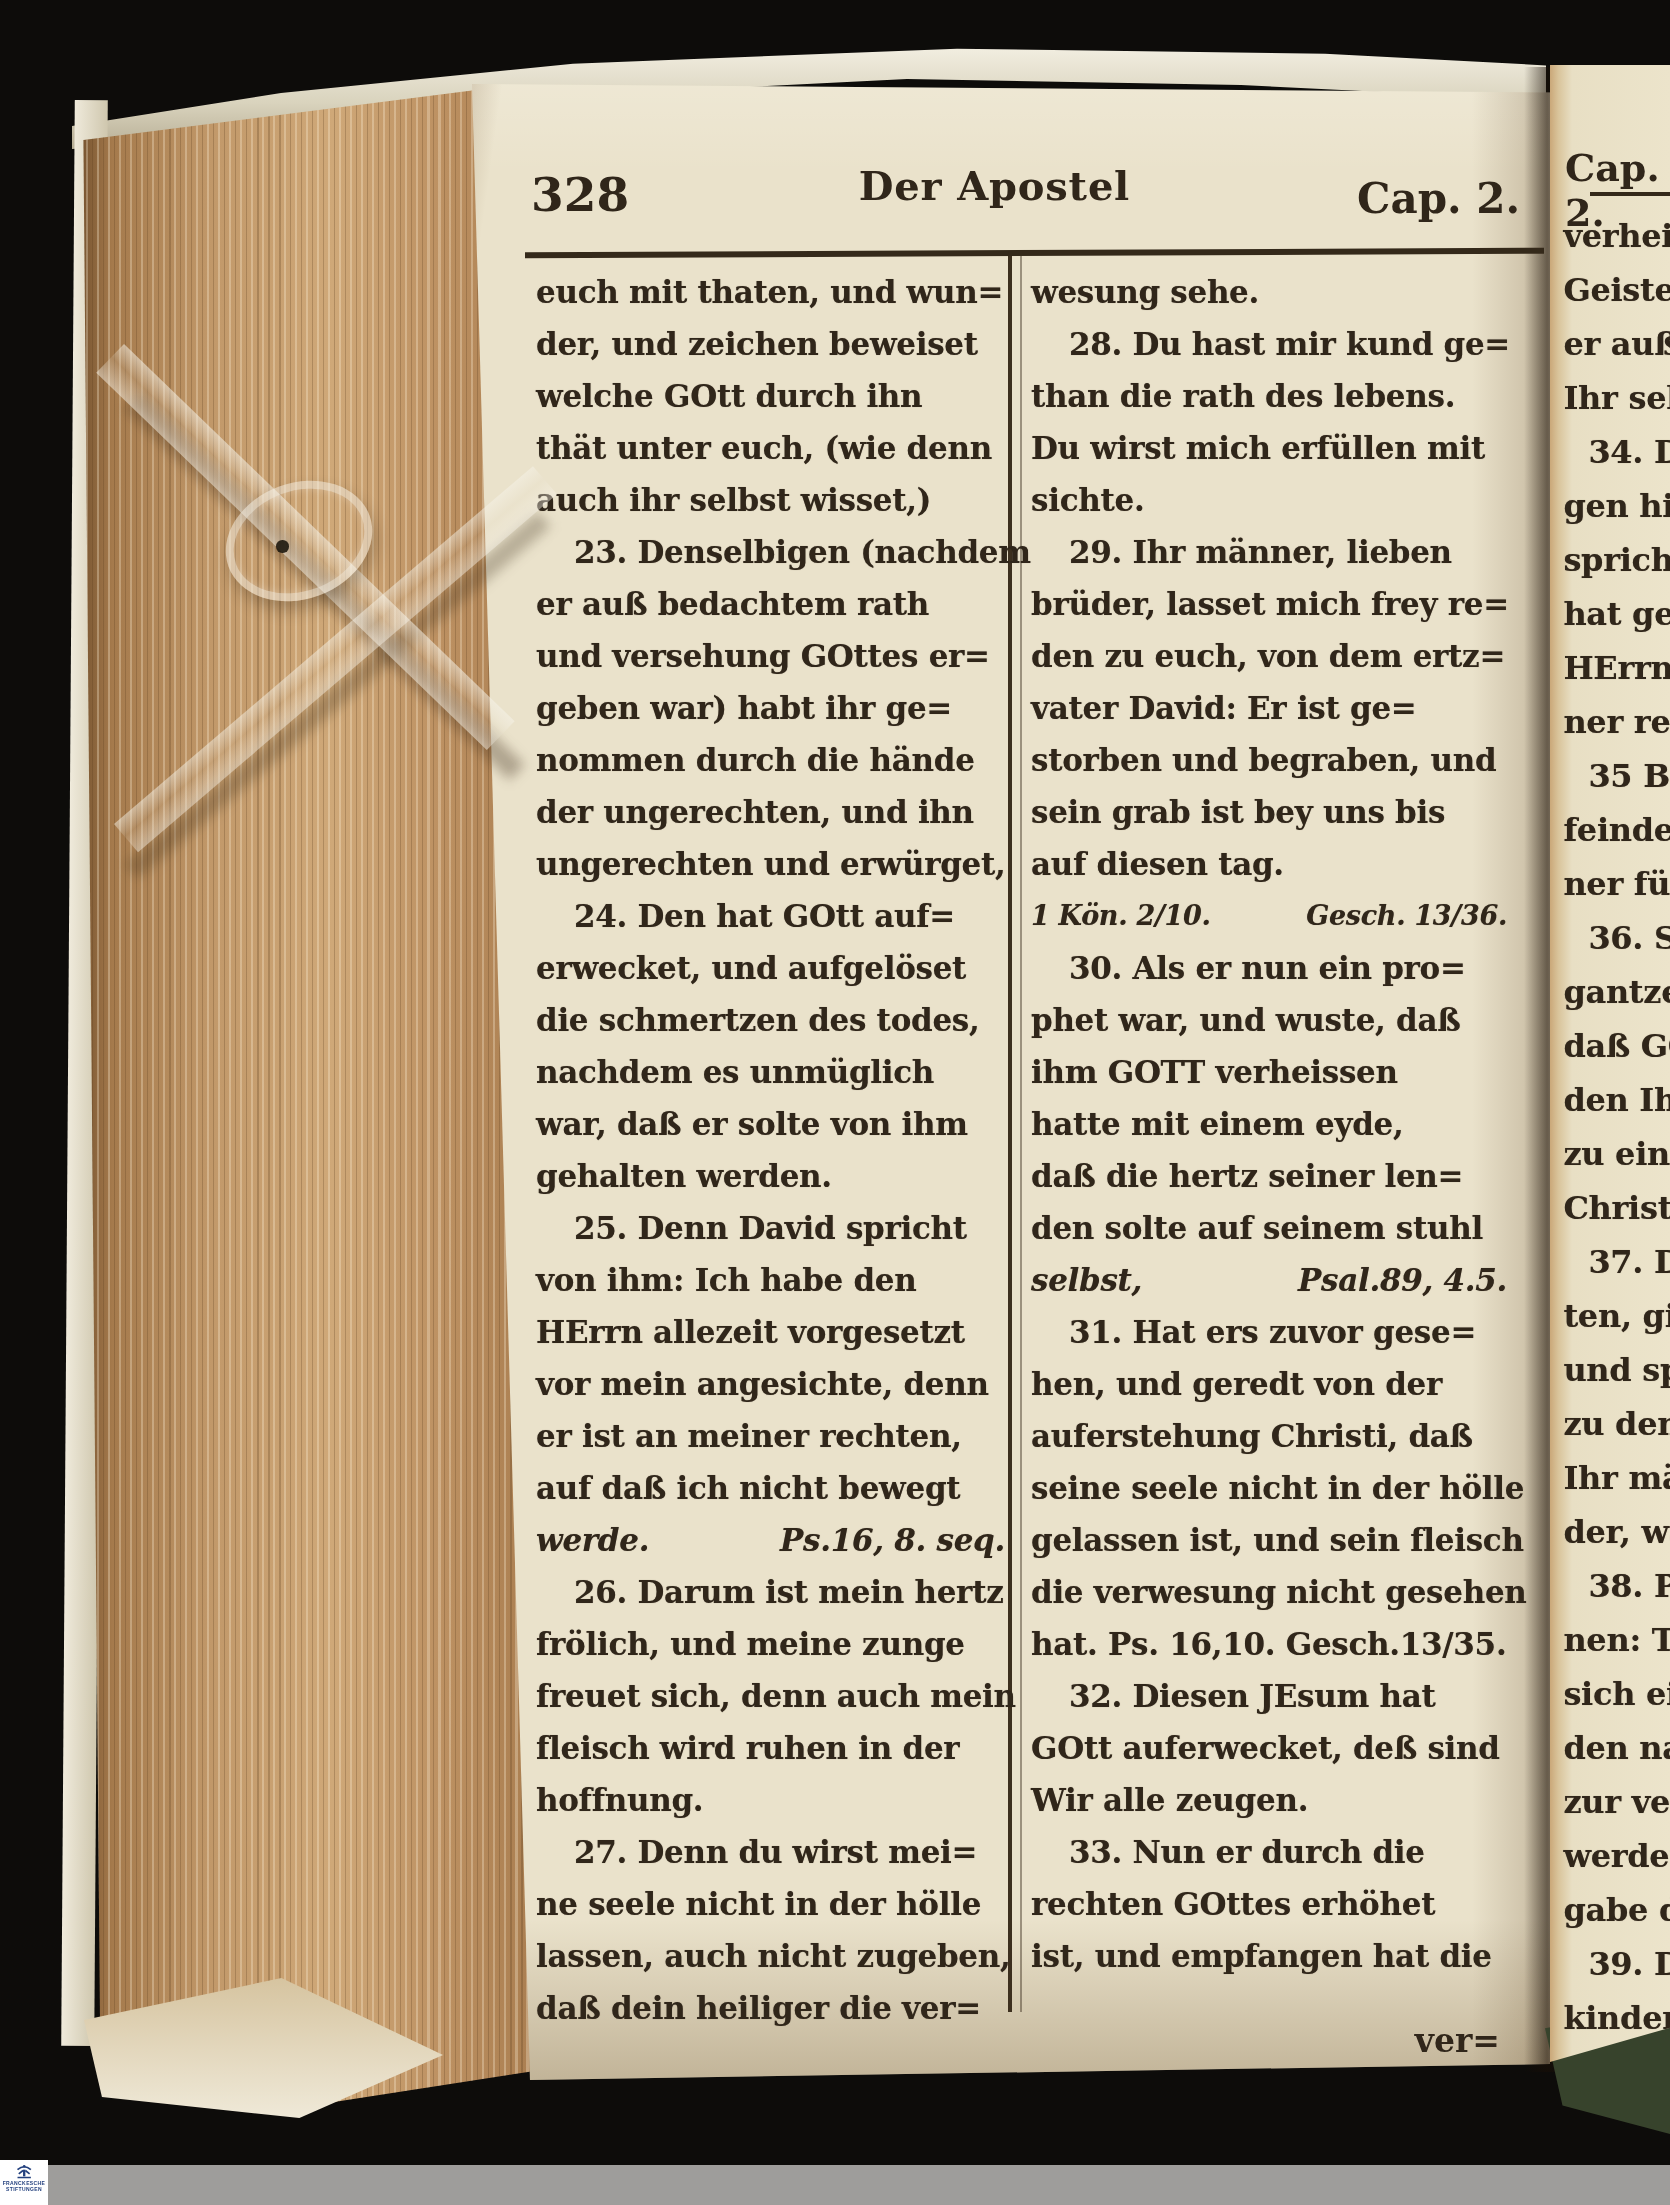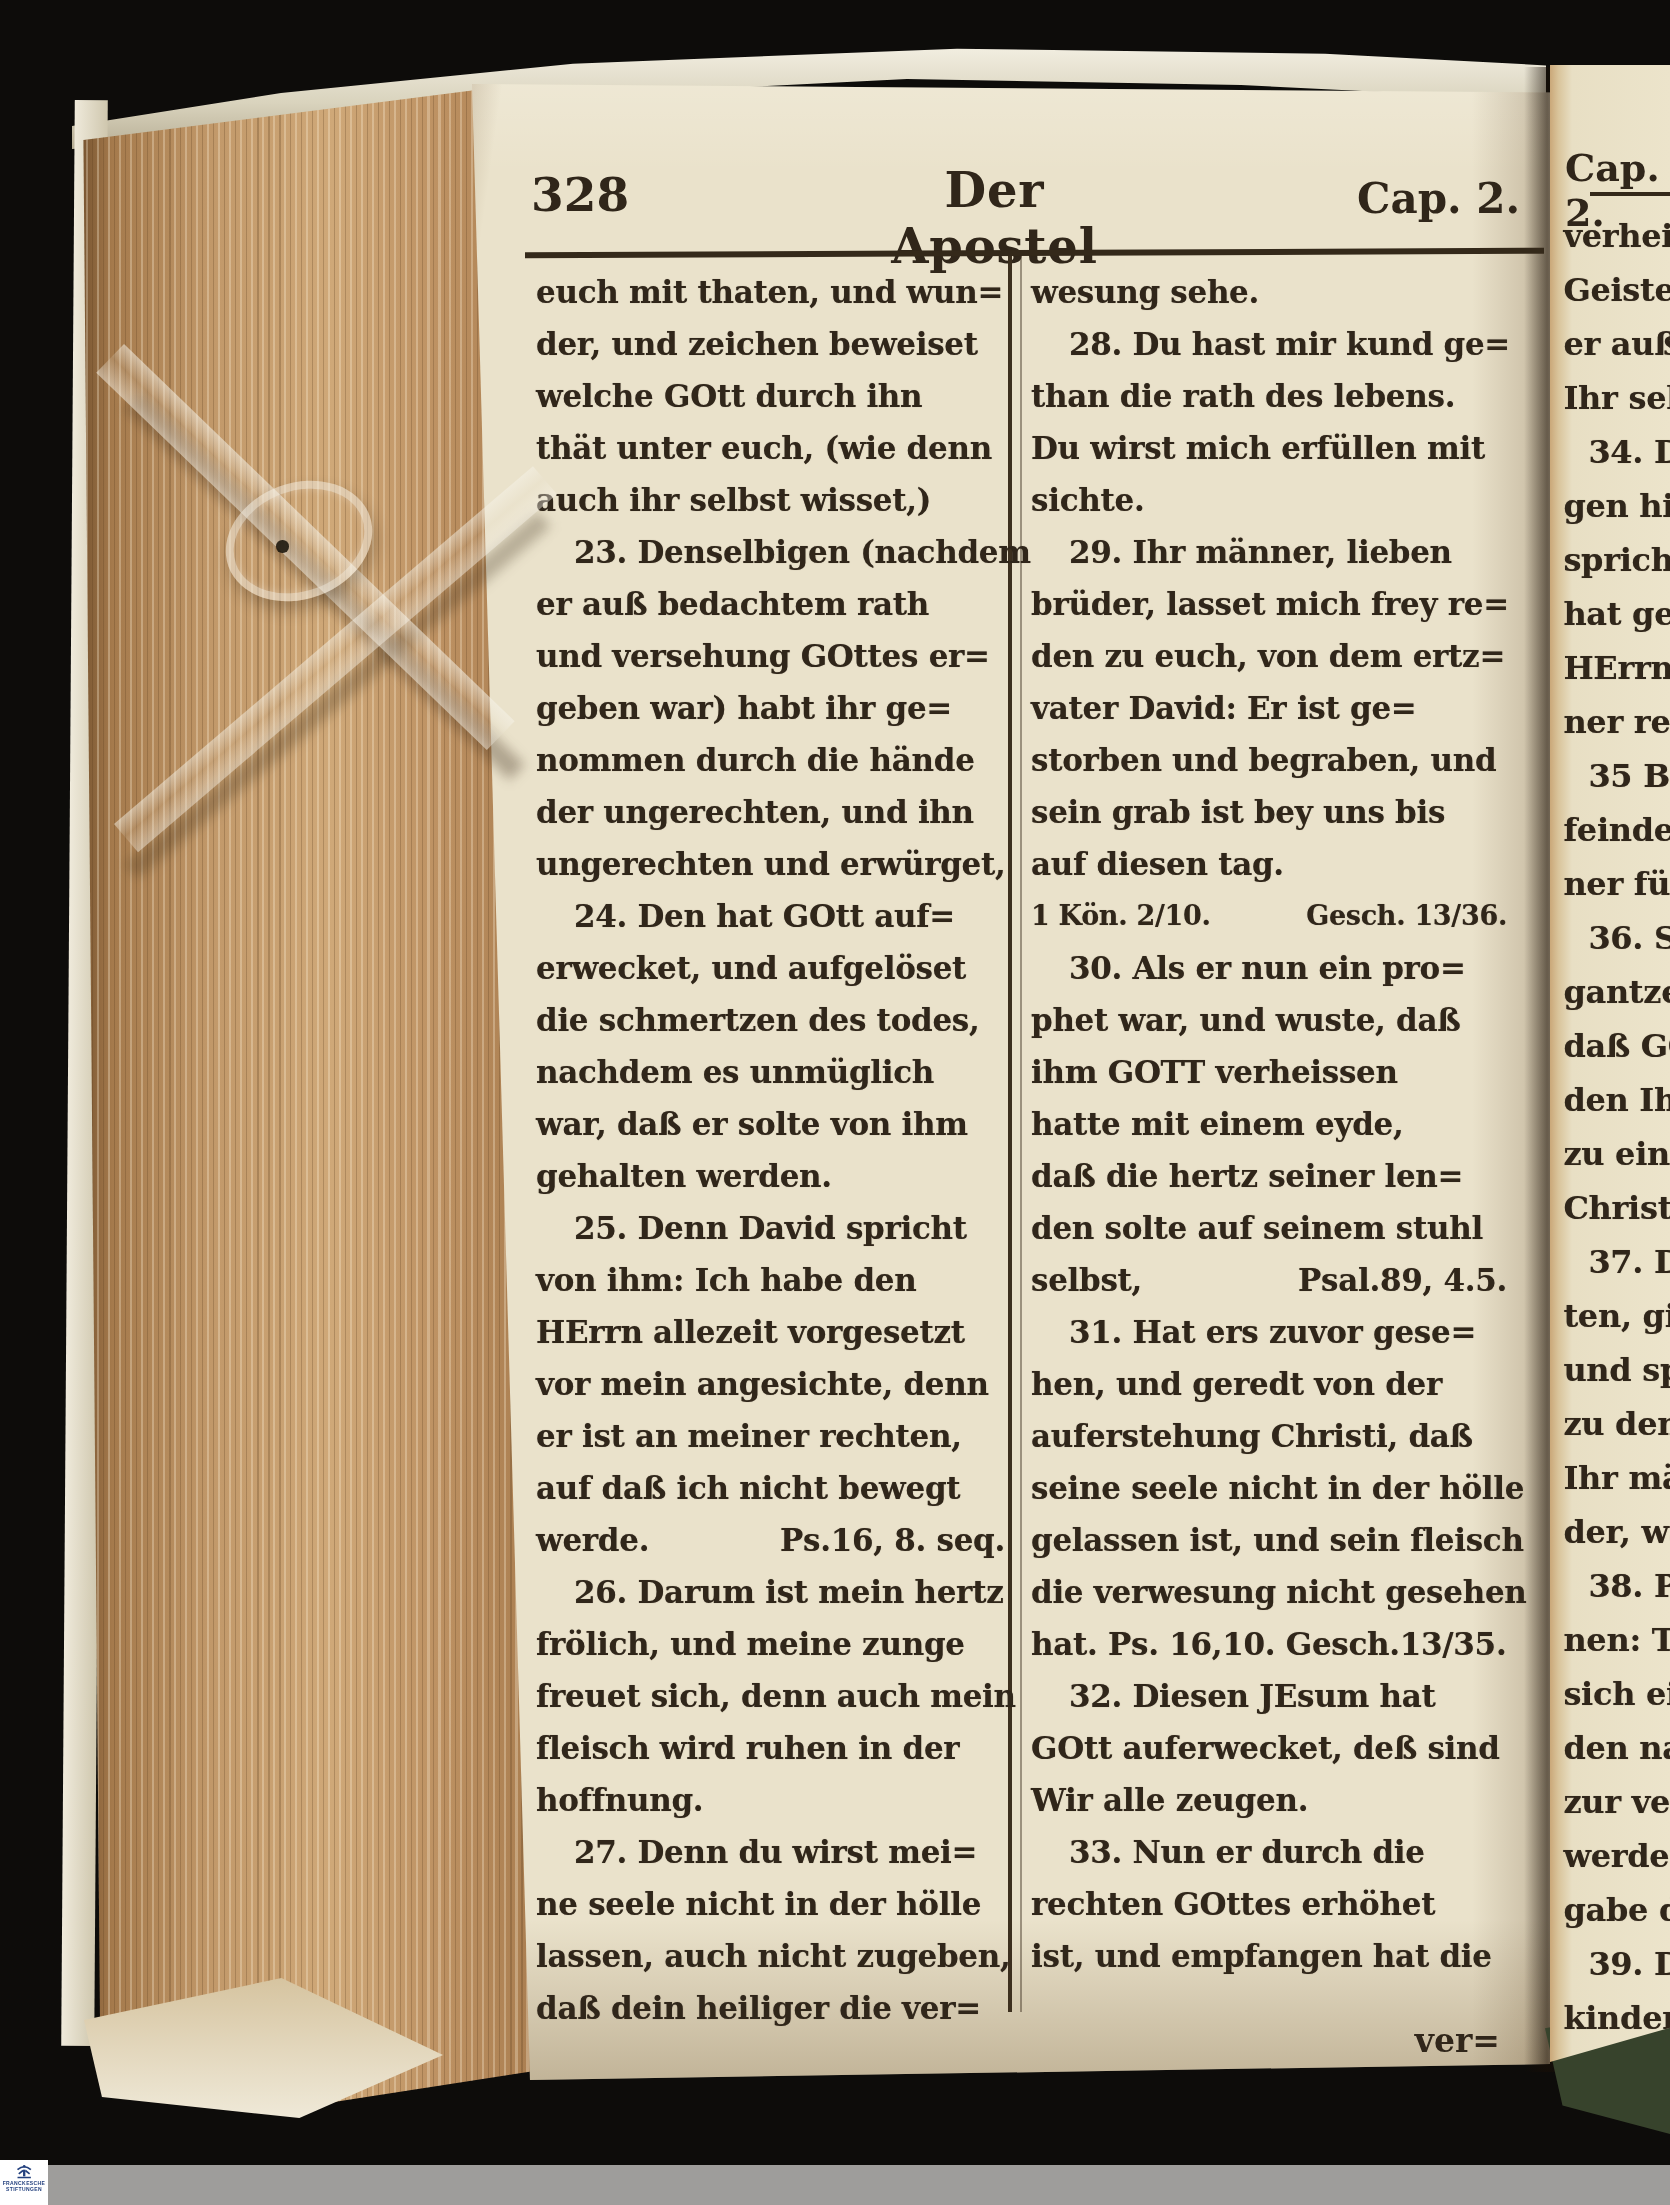--- a/index.html
+++ b/index.html
@@ -32,33 +32,33 @@
   .gutter-shadow{position:absolute;left:1524px;top:67px;width:42px;height:2005px;
     background:linear-gradient(to right, rgba(20,12,5,0) 0, rgba(25,15,6,.55) 55%, rgba(30,20,8,.15) 100%);}
   .corner-green{position:absolute;left:1545px;top:2005px;width:125px;height:129px;background:#37432c;
     clip-path:polygon(0 18%,100% 0,100% 100%,14% 78%);}
   .page-right{position:absolute;left:1550px;top:65px;width:120px;height:2011px;overflow:hidden;
     background:linear-gradient(to right,#caa879 0,#d9c49b 8.4px,#e8dfc4 22px,#ece4cb 100%);
     clip-path:polygon(0 0,100% 0,100% 97.6%,0 99.3%);}
   
   .ink{color:#30261a;font-weight:bold;}
   .pagenum{position:absolute;left:531px;top:167px;font-size:47px;}
-  .title{position:absolute;left:844px;top:162px;width:301px;text-align:center;font-size:48px;letter-spacing:0.8px;}
+  .title{position:absolute;left:844px;top:162px;width:301px;text-align:center;font-size:40px;letter-spacing:0.8px;}
   .chapter{position:absolute;left:1357px;top:174px;font-size:42px;}
   .head-rule{position:absolute;left:525px;top:250px;width:1019px;height:5.8px;background:#34291a;transform:rotate(-0.25deg);}
   .divider{position:absolute;left:1008px;top:256px;width:4.2px;height:1756px;background:#3c2f1e;}
   .divider2{position:absolute;left:1020px;top:256px;width:1.7px;height:1756px;background:rgba(60,47,30,.45);}
   .col{position:absolute;top:266px;}
   .col-left{left:536px;width:469px;}
   .col-right{left:1031px;width:476px;}
   .line{font-size:31px;line-height:52px;font-weight:bold;color:#30261a;letter-spacing:-0.3px;white-space:nowrap;
         text-shadow:0 0 0.8px rgba(48,38,26,.45);}
   .line.indent{padding-left:38px;}
   .line.small{font-size:27px;}
-  .line.split{display:flex;justify-content:space-between;white-space:nowrap;}
+  .line.split{display:flex;justify-content:space-between;white-space:nowrap;font-style:italic;}
   .catchword{position:absolute;left:1031px;top:2021px;width:469px;text-align:right;font-size:33px;}
   
   .sl-chapter{position:absolute;left:15px;top:80px;font-size:38px;}
   .sl-rule{position:absolute;left:40px;top:127px;width:84px;height:4.2px;background:#34291a;}
   .sl-col{position:absolute;left:13.4px;top:144px;width:251px;}
   .sl-col .line{font-size:32px;line-height:54px;}
   .sl-col .line.indent{padding-left:25px;}
   
   .strip-band,.band-shadow{position:absolute;transform-origin:0 0;pointer-events:none;}
   .band-a{left:124px;top:344px;width:543px;height:40px;transform:rotate(44deg);

